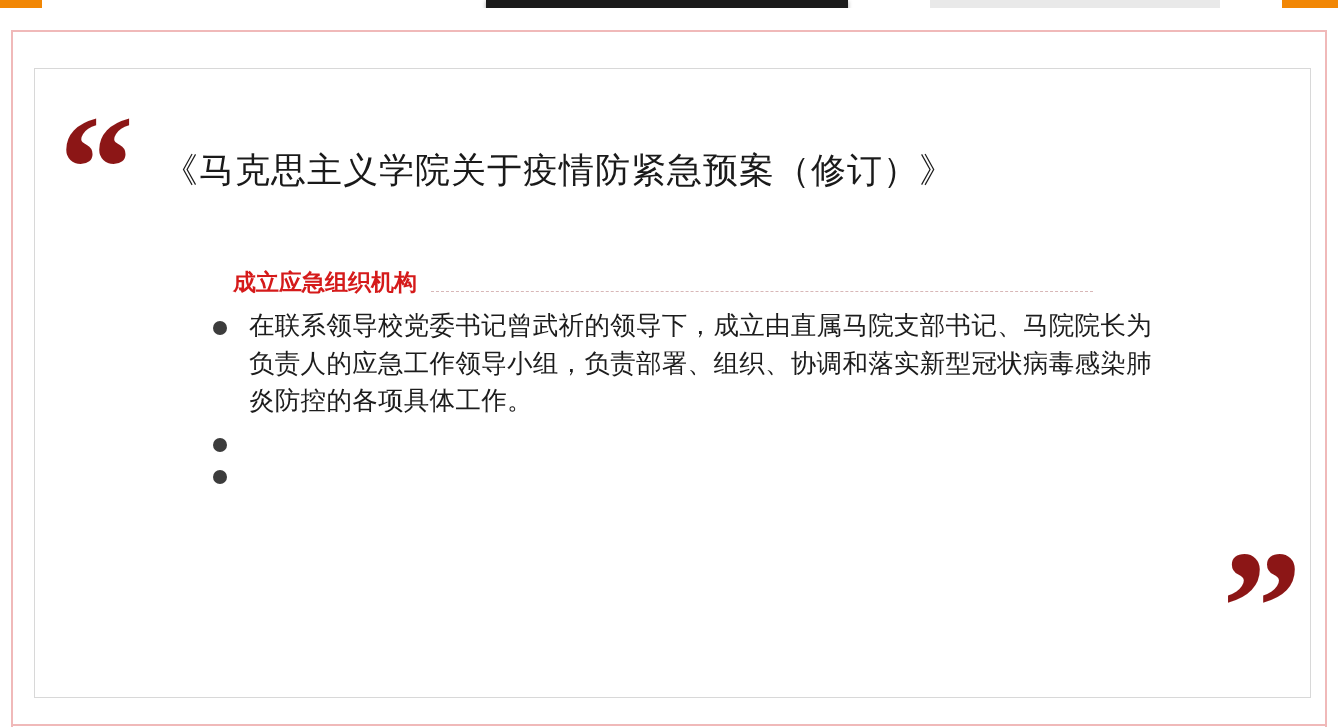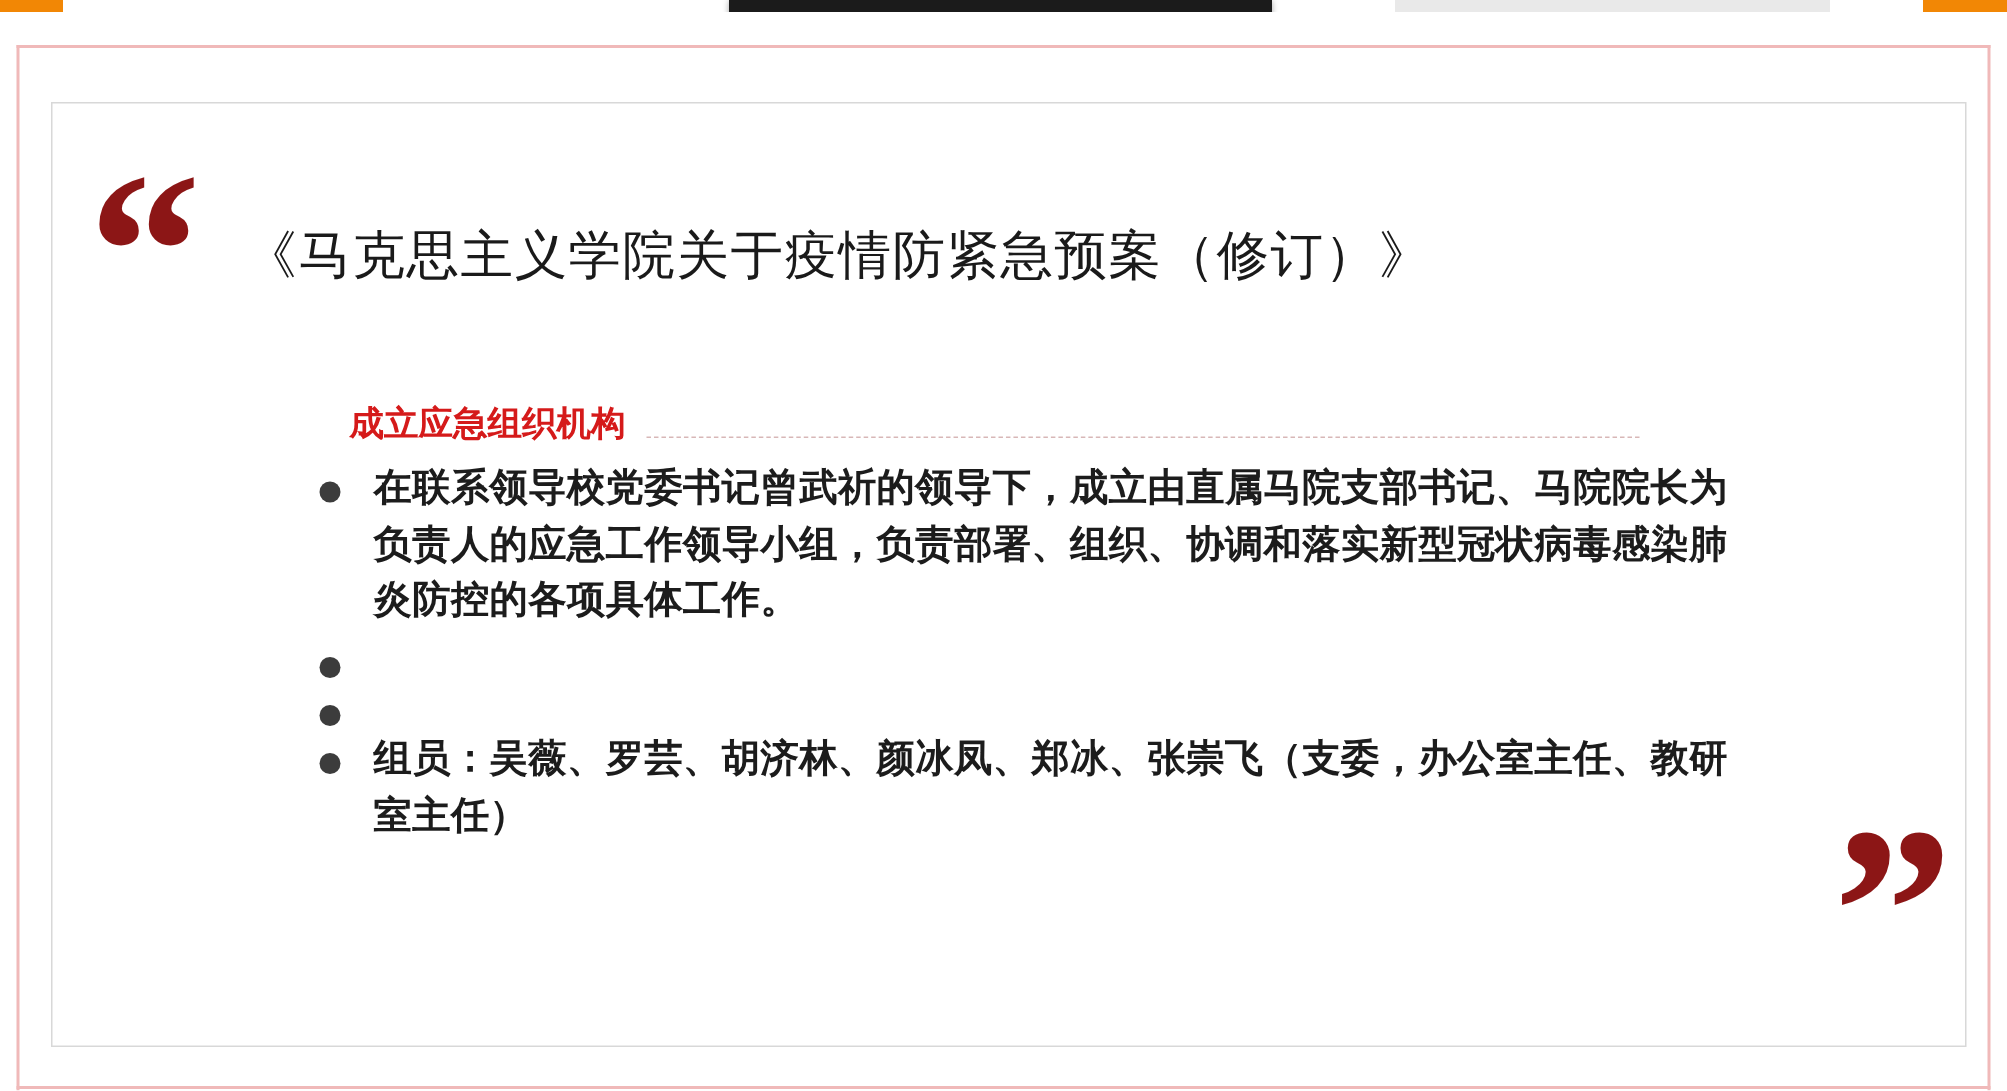--- a/index.html
+++ b/index.html
@@ -172,21 +172,20 @@
 
   .bullets {
     position: absolute;
     left: 178px; top: 238px;
     width: 960px;
   }
   .bullet {
     display: flex;
     align-items: flex-start;
     margin-bottom: 4px;
-    font-weight: bold;
   }
   .bullet-dot {
     flex: 0 0 auto;
     width: 14px; height: 14px;
     border-radius: 50%;
     background: #3c3c3c;
     margin: 14px 22px 0 0;
   }
   .bullet-text {
     font-size: 25.5px;
@@ -245,24 +244,20 @@
         <div class="bullet">
           <span class="bullet-dot"></span>
           <span class="bullet-text">在联系领导校党委书记曾武祈的领导下，成立由直属马院支部书记、马院院长为负责人的应急工作领导小组，负责部署、组织、协调和落实新型冠状病毒感染肺炎防控的各项具体工作。</span>
         </div>
         <div class="bullet">
           <span class="bullet-dot"></span>
         </div>
         <div class="bullet">
           <span class="bullet-dot"></span>
         </div>
-        <div class="bullet">
-          <span class="bullet-dot"></span>
-          <span class="bullet-text">组员：吴薇、罗芸、胡济林、颜冰凤、郑冰、张崇飞（支委，办公室主任、教研室主任）</span>
-        </div>
       </div>
 
       <div class="quote-close">”</div>
     </div>
 
     <div class="frame-bottom"></div>
   </div>
 
 </div>
 

